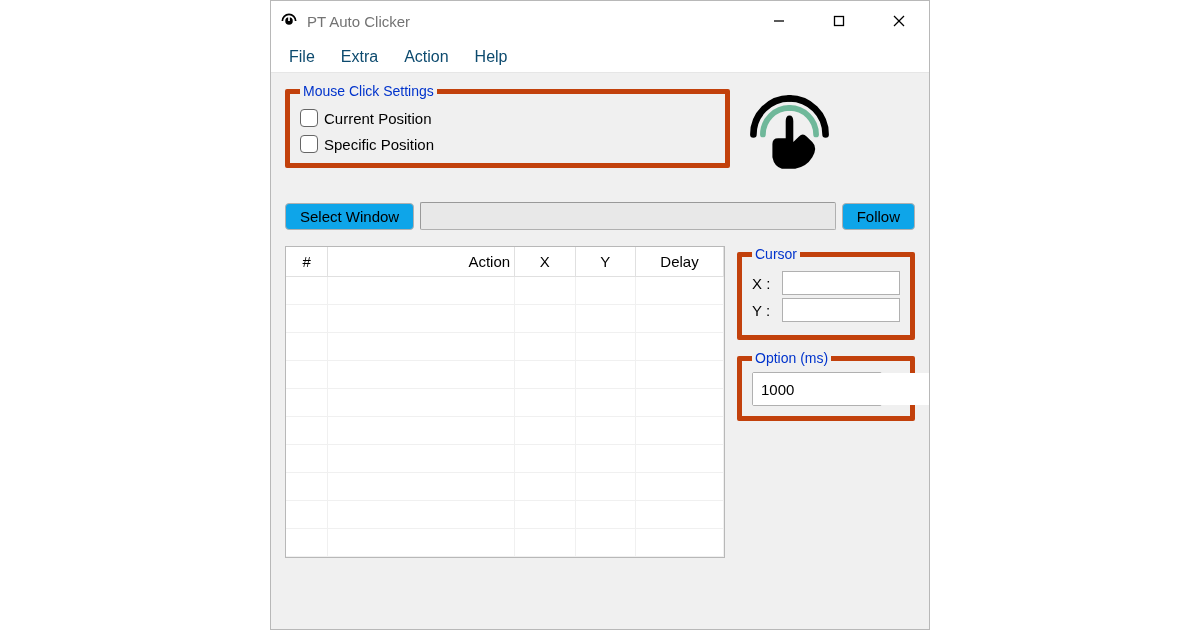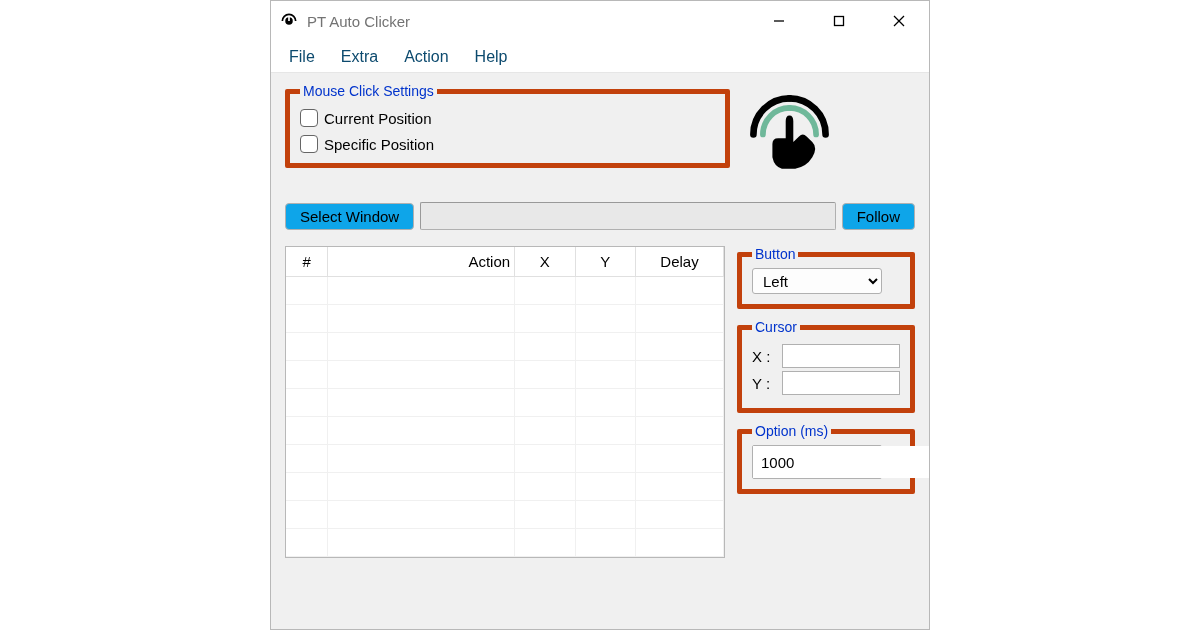--- a/index.html
+++ b/index.html
@@ -413,28 +413,20 @@
                 <td></td>
                 <td></td>
                 <td></td>
                 <td></td>
               </tr>
           </tbody>
         </table>
       </div>
 
       <div class="side-col">
-        <fieldset>
-          <legend>Button</legend>
-          <div class="select-wrap">
-            <select>
-              <option>Left</option>
-            </select>
-          </div>
-        </fieldset>
 
         <fieldset>
           <legend>Cursor</legend>
           <div class="coord-row">
             <label>X :</label>
             <input type="text" value="" style="">
           </div>
           <div class="coord-row">
             <label>Y :</label>
             <input type="text" value="" style="">

